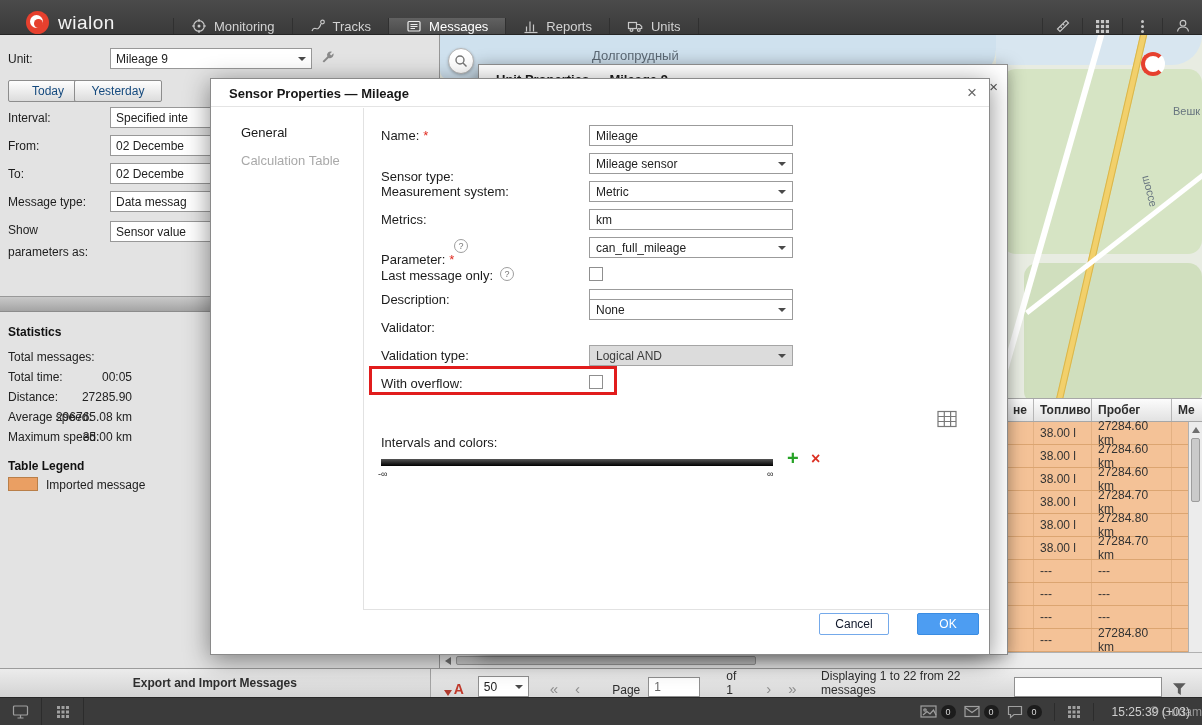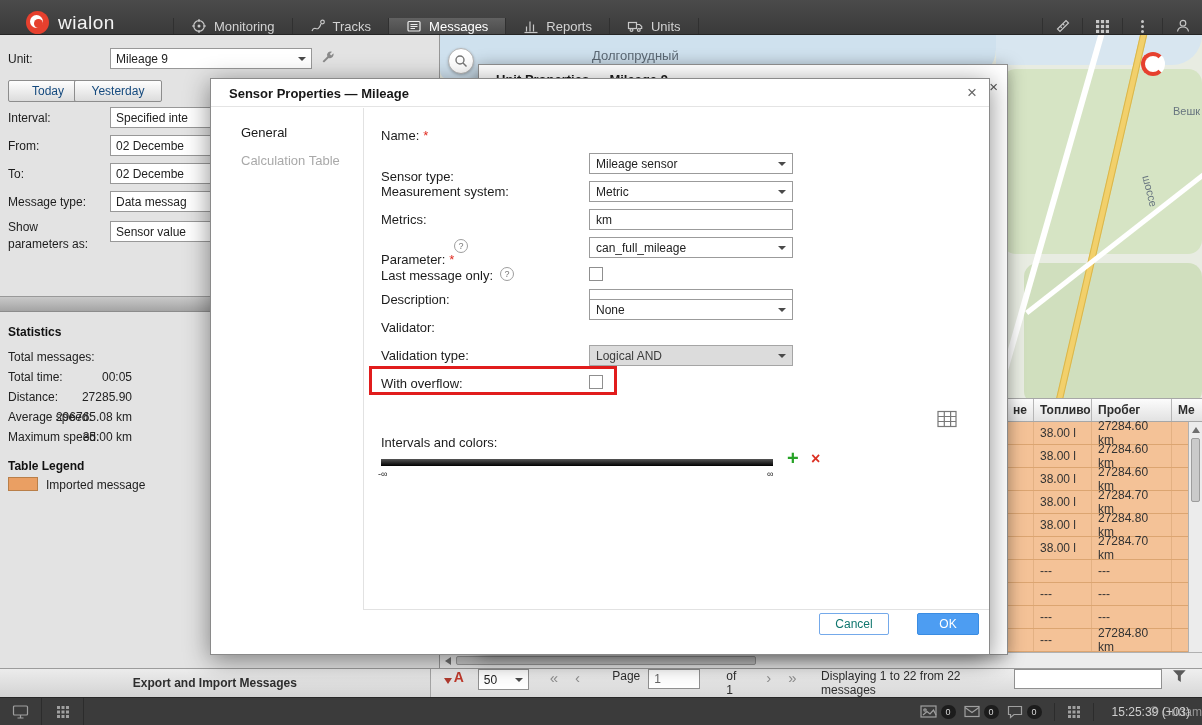--- a/index.html
+++ b/index.html
@@ -55,21 +55,21 @@
 
   
   .vscroll{left:1188px;top:422px;width:14px;height:230px;background:#ececec;border-left:1px solid #b1b1b1;z-index:3;cursor:pointer}
   .vup{position:absolute;left:3px;top:5px;width:0;height:0;border-left:4px solid transparent;border-right:4px solid transparent;border-bottom:6px solid #6f6f6f}
   .vthumb{position:absolute;left:2px;top:16px;width:9px;height:64px;background:#cacaca;border:1px solid #9d9d9d;border-radius:2px}
   .hscroll{left:440px;top:652px;width:762px;height:16px;background:#ececec;border-top:1px solid #b1b1b1;z-index:3;cursor:pointer}
   .hleft{position:absolute;left:5px;top:4px;width:0;height:0;border-top:4px solid transparent;border-bottom:4px solid transparent;border-right:6px solid #6f6f6f}
   .hthumb{position:absolute;left:16px;top:3px;width:300px;height:9px;background:#cacaca;border:1px solid #9d9d9d;border-radius:2px}
 
   
-  .pagbar{left:0;top:668px;width:1202px;height:29px;background:linear-gradient(#efefef,#d7d7d7);border-top:1px solid #9c9c9c;display:flex;align-items:flex-start;z-index:5}
+  .pagbar{left:0;top:668px;width:1202px;height:29px;background:linear-gradient(#efefef,#d7d7d7);border-top:1px solid #9c9c9c;display:flex;align-items:flex-end;z-index:5}
   .exportbtn{width:440px;height:100%;display:flex;align-items:center;justify-content:center;font-weight:bold;color:#2e2e2e;border-right:1px solid #a5a5a5;background:linear-gradient(#ececec,#d3d3d3);cursor:pointer}
   .sortic{margin-left:13px;display:flex;align-items:center;cursor:pointer}
   .sortarrow{width:0;height:0;border-left:4px solid transparent;border-right:4px solid transparent;border-top:6px solid #b03a2e;margin-right:2px;margin-top:7px}
   .sortA{color:#c0392b;font-weight:bold;font-size:14px}
   .psel{margin-left:14px;width:52px;height:21px;background:#fff;border:1px solid #909090;display:flex;align-items:center;padding:0 5px;cursor:pointer}
   .pgly{margin-left:6px;width:18px;text-align:center;color:#8d8d8d;font-size:15px;cursor:pointer;user-select:none}
   .pglabel{margin-left:26px;color:#2e2e2e}
   .pginput{margin-left:8px;width:52px;height:20px;border:1px solid #909090;background:#fff;padding:0 5px;color:#666;font:12px "Liberation Sans",sans-serif}
   .pgstatus{margin-left:20px;color:#2e2e2e}
   .pgfilter{margin-left:auto;width:148px;height:20px;border:1px solid #909090;background:#fff;font:12px "Liberation Sans",sans-serif;padding:0 5px}
@@ -106,21 +106,21 @@
   input.mtxt{position:absolute;left:378px;width:204px;height:21px;border:1px solid #9b9b9b;background:#fff;padding:0 6px;font:12px "Liberation Sans",sans-serif;color:#222}
   .mchk{position:absolute;left:378px;width:14px;height:14px;border:1px solid #8f8f8f;background:#fff;cursor:pointer}
   .redbox{position:absolute;left:158px;top:287px;width:248px;height:29px;border:3px solid #e11c1c}
   .m-grid-icon{position:absolute;left:726px;top:331px;cursor:pointer}
   .ibar{position:absolute;left:170px;top:380px;width:392px;height:7px;background:linear-gradient(#555,#000);cursor:pointer}
   .iinf{position:absolute;font-size:9px;color:#222}
   .iadd{position:absolute;left:576px;top:370px;color:#27a327;font-size:20px;font-weight:bold;cursor:pointer;line-height:18px}
   .idel{position:absolute;left:600px;top:372px;color:#dc3023;font-size:16px;font-weight:bold;cursor:pointer;line-height:16px}
   .m-fline{position:absolute;left:152px;top:530px;right:0;height:1px;background:#e2e2e2}
   .mbtn{position:absolute;top:534px;height:22px;display:flex;align-items:center;justify-content:center;font-size:12px;border-radius:2px;cursor:pointer}
-  .mbtn.cancel{left:608px;width:70px;background:#fff;border:1px solid #74a9ea;color:#0f766e}
+  .mbtn.cancel{left:608px;width:70px;background:#fff;border:1px solid #74a9ea;color:#0f172a}
   .mbtn.ok{left:706px;width:62px;background:#4d9df2;border:1px solid #3a8ce2;color:#fff}
 </style>
 </head>
 <body>
 
 <div id="root">
 
   <div class="topnav abs">
     <div class="logo">
       <span class="logomark">
@@ -258,21 +258,21 @@
     <div class="fldbox" style="left:110px;top:128px;width:240px">
       <span class="sv">02 Decembe</span>
     </div>
 
     <span class="plabel" style="top:160px">Message type:</span>
     <div class="fldbox" style="left:110px;top:156px;width:240px">
       <span class="sv">Data messag</span>
       <span class="caret"></span>
     </div>
 
-    <span class="plabel" style="top:184px;width:92px;line-height:17px">Show parameters as:</span>
+    <span class="plabel" style="top:184px;width:92px;line-height:22px">Show parameters as:</span>
     <div class="fldbox" style="left:110px;top:186px;width:240px">
       <span class="sv">Sensor value</span>
       <span class="caret"></span>
     </div>
 
     <div class="sectionbar"></div>
 
     <span class="ptitle" style="top:290px">Statistics</span>
 
     <span class="statlbl" style="top:315px">Total messages:</span>
@@ -469,20 +469,21 @@
         <span>General</span>
       </div>
     <div class="m-tab off" style="top:68px">
         <span>Calculation Table</span>
       </div>
 
     <span class="mlbl" style="top:49px">
         <span>Name:</span>
         <span class="req">*</span>
       </span>
+    <input class="mtxt" style="top: 46px;" value="Mileage">
 
     <span class="mlbl" style="top:90px">Sensor type:</span>
     <div class="mctl" style="top:74px">
       <span class="sv">Mileage sensor</span>
       <span class="caret"></span>
     </div>
 
     <span class="mlbl" style="top:105px">Measurement system:</span>
     <div class="mctl" style="top:102px">
       <span class="sv">Metric</span>

